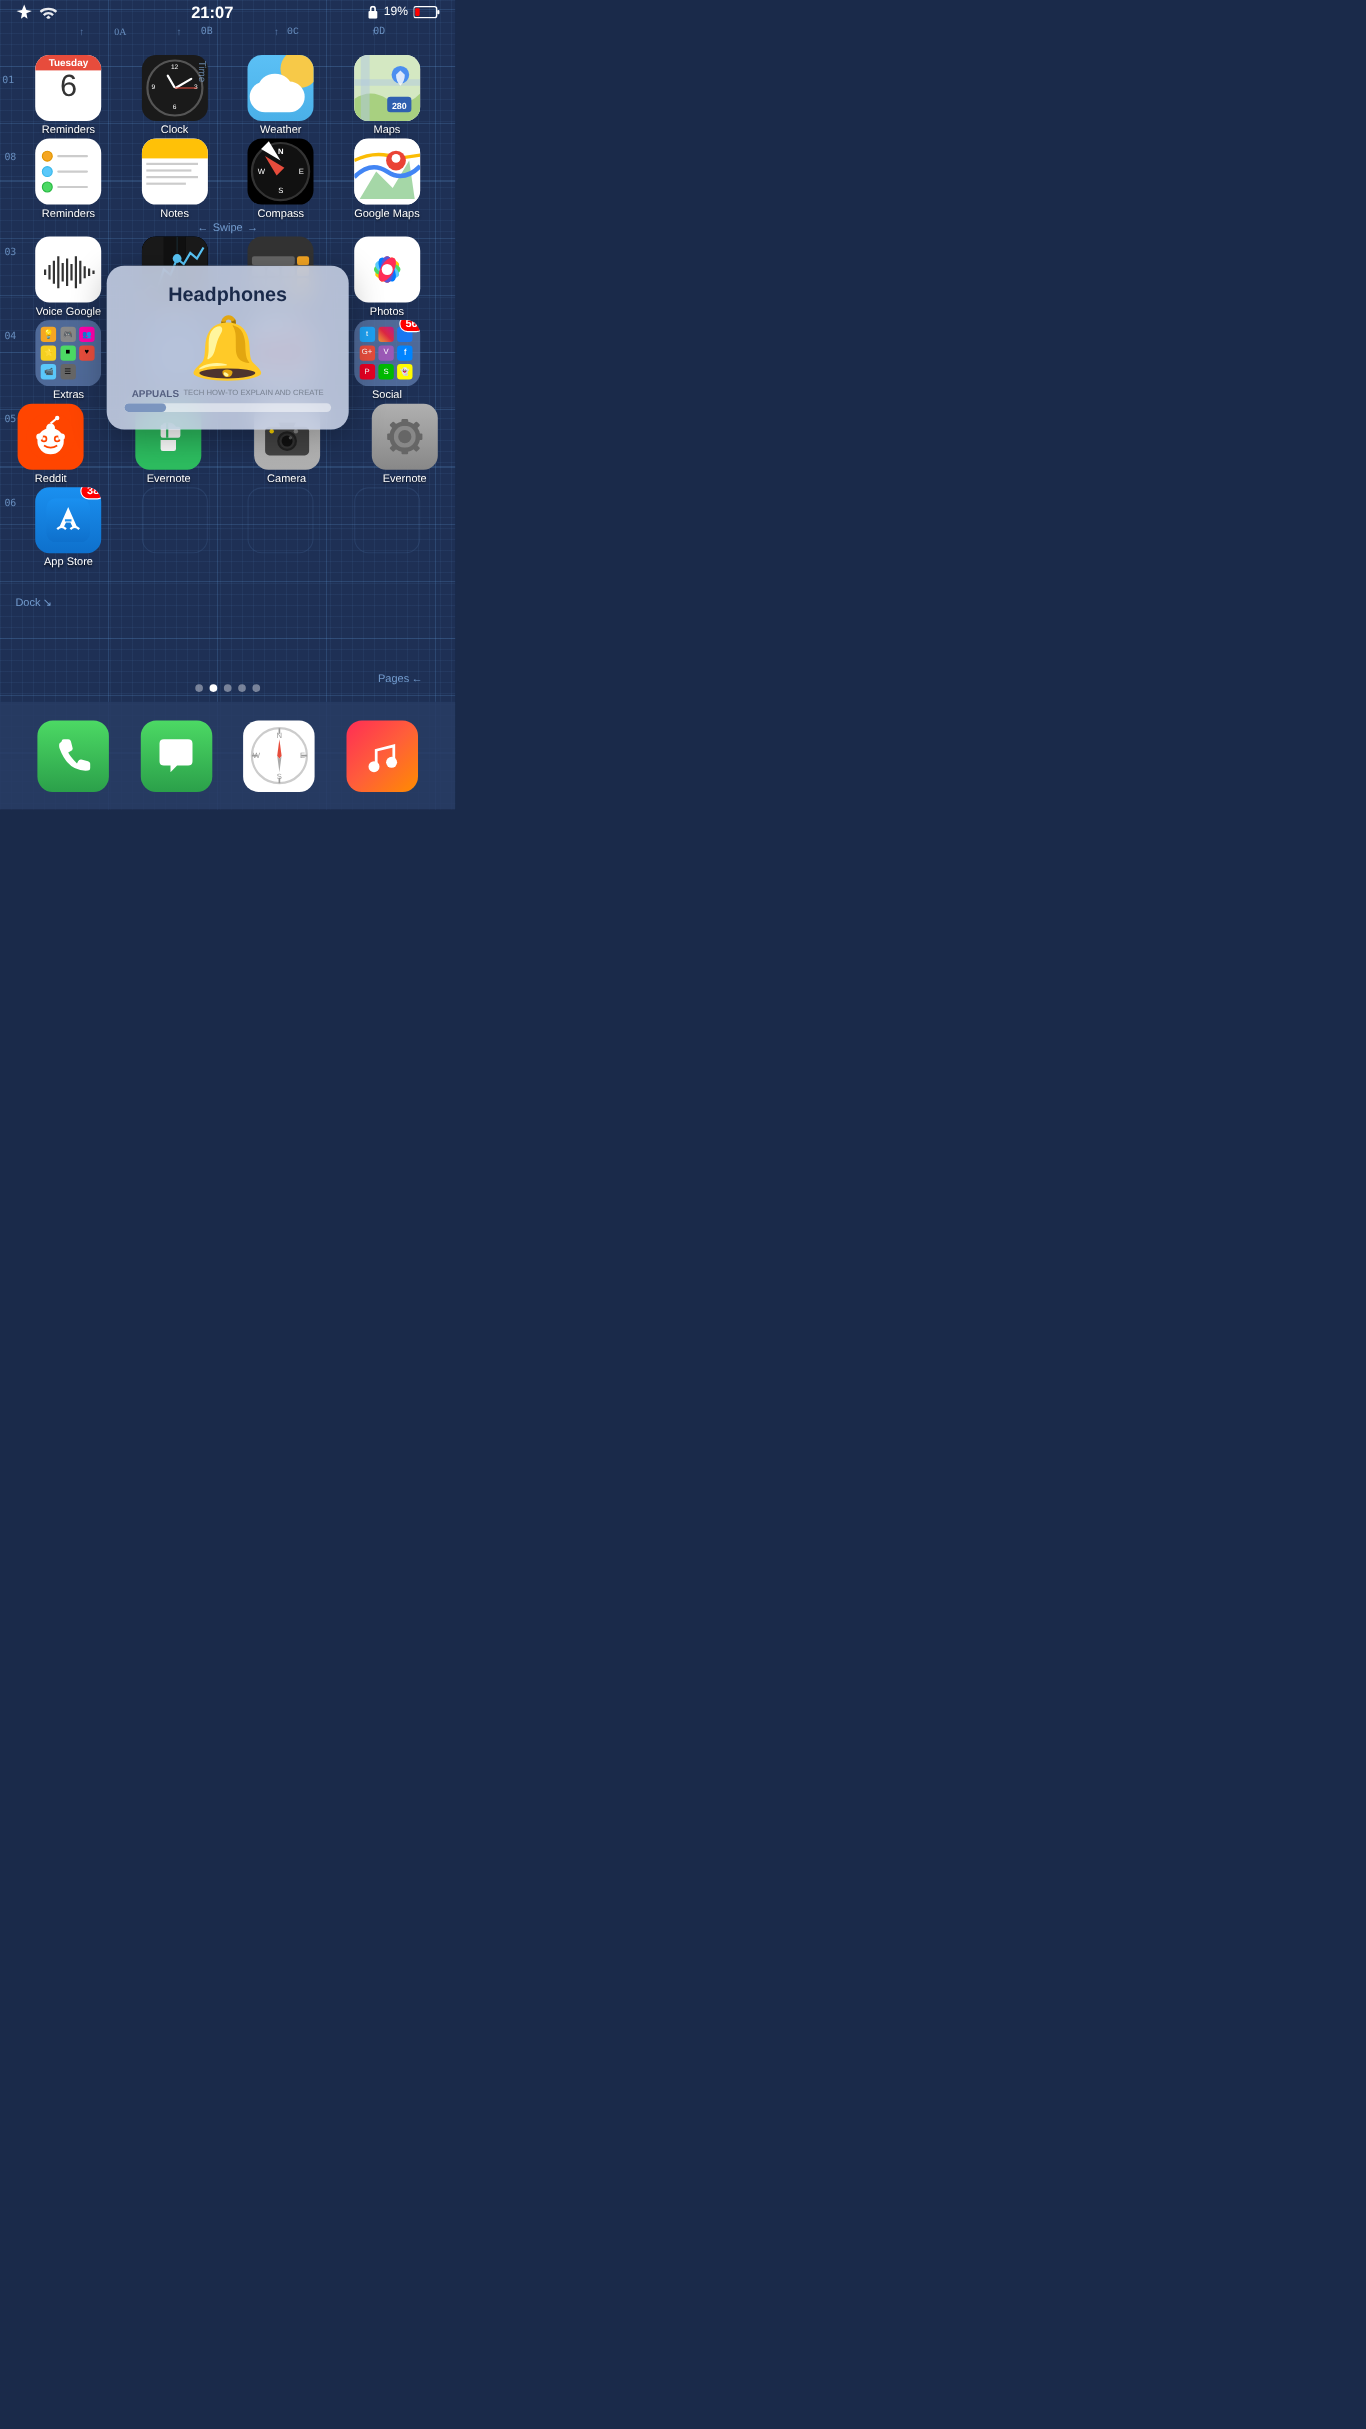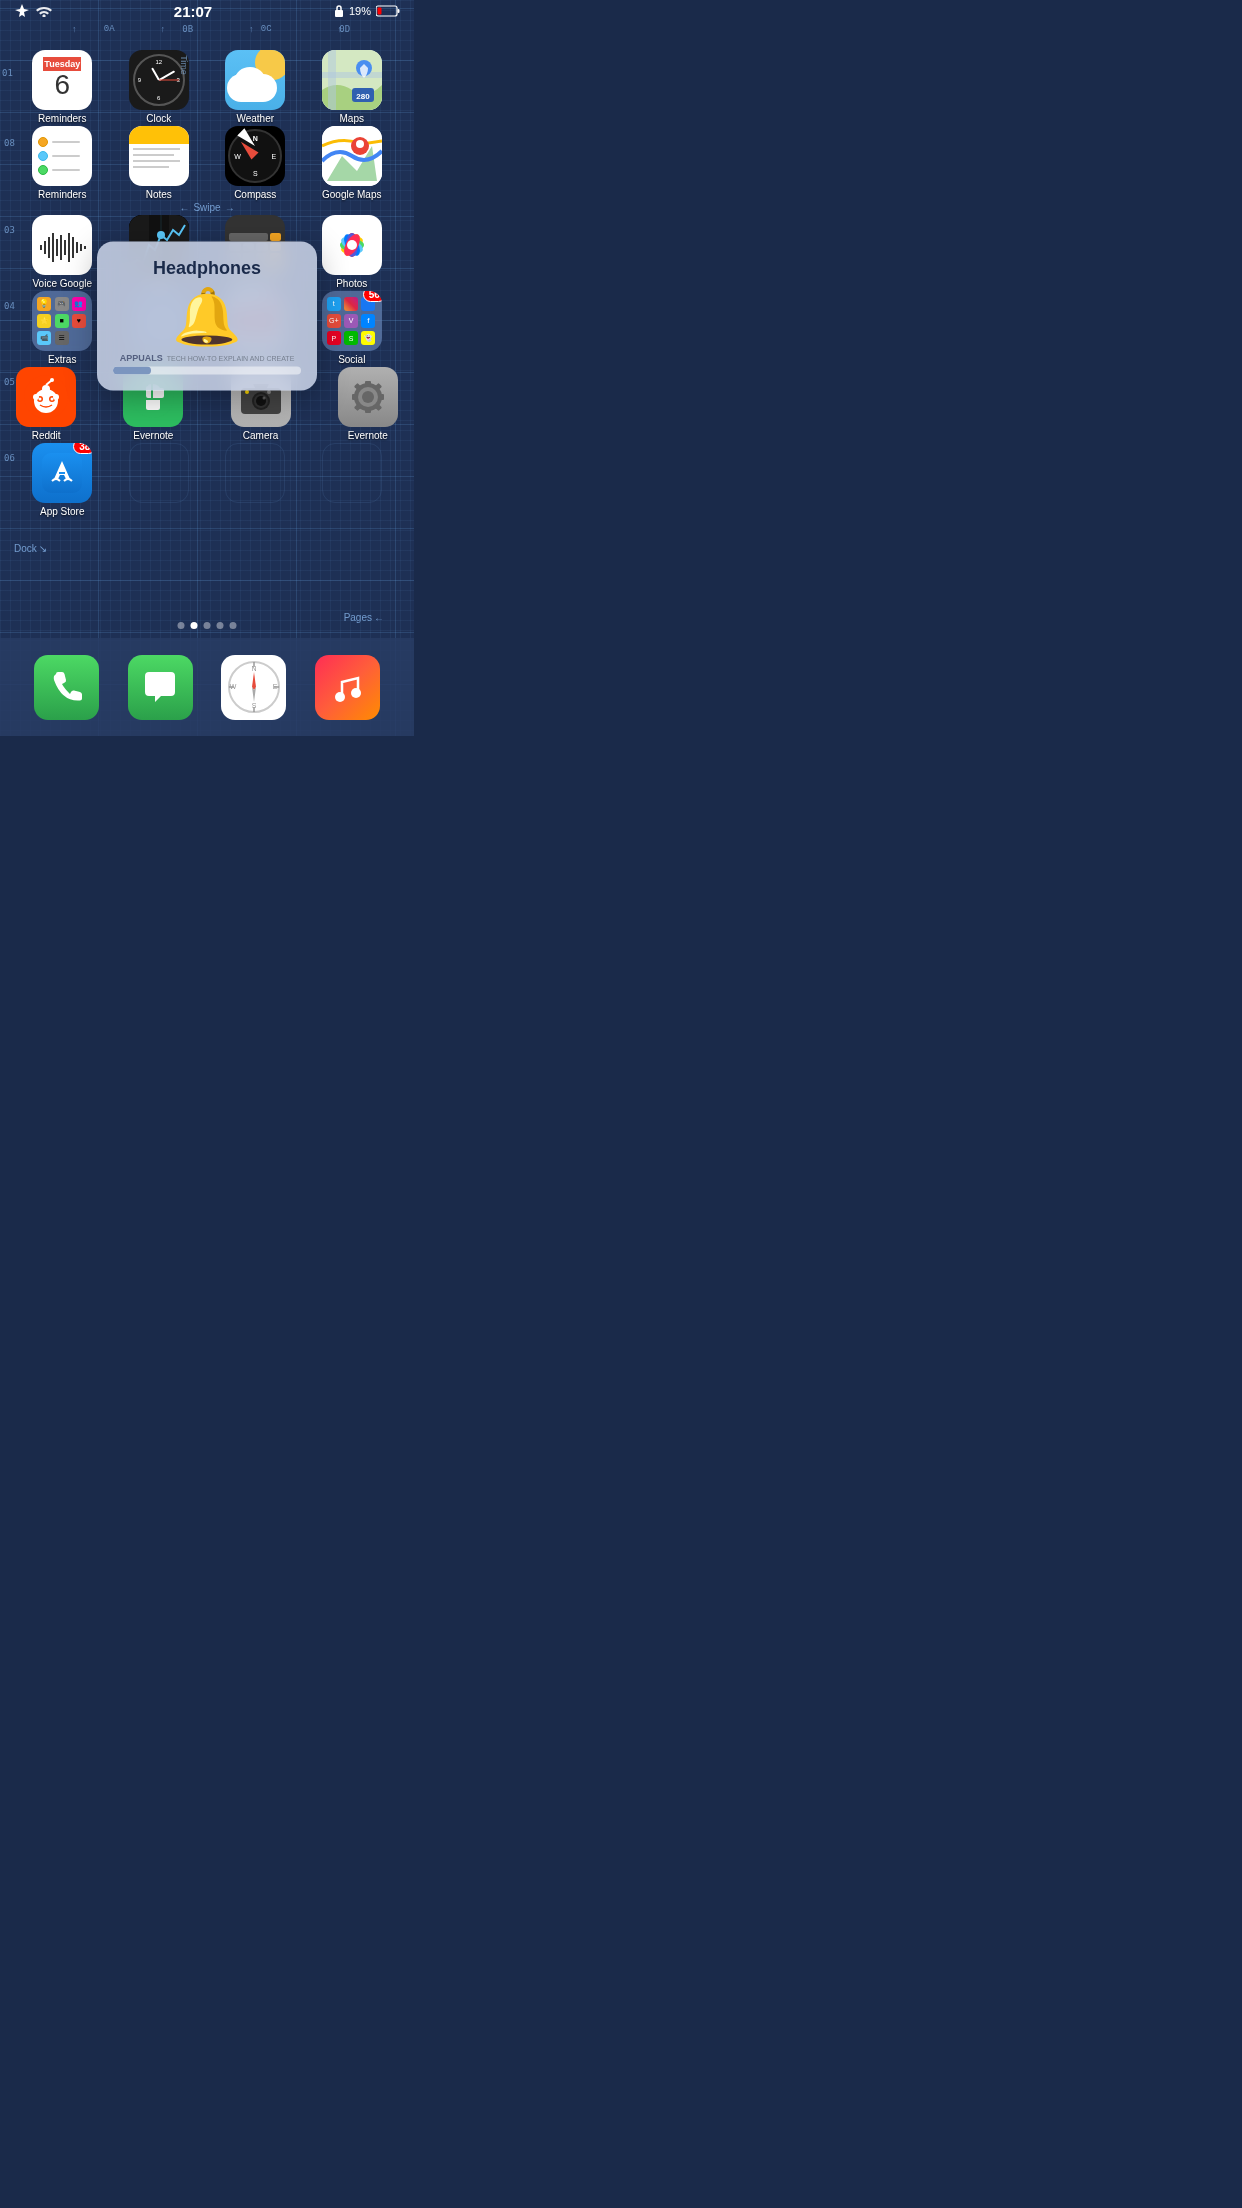--- a/index.html
+++ b/index.html
@@ -264,21 +264,21 @@
     <svg width="24" height="12" viewBox="0 0 24 12">
       <rect x="0" y="1" width="21" height="10" rx="2" fill="none" stroke="white" stroke-width="1.2"></rect>
       <rect x="21.5" y="4" width="2" height="4" rx="1" fill="white"></rect>
       <rect x="1.5" y="2.5" width="4" height="7" rx="1" fill="red"></rect>
     </svg>
   </div>
 </div>
 
 <div style="position:absolute;top:24px;left:0;right:0;z-index:3;pointer-events:none;">
   <div style="display:flex;justify-content:space-around;padding:0 30px;">
-    <span style="font-size:9px;color:rgba(150,200,255,0.6);font-family:Liberation Mono, monospace;padding-left:40px;">0A</span>
+    <span style="font-size:9px;color:rgba(150,200,255,0.6);font-family:Liberation Serif, serif;padding-left:40px;">0A</span>
     <span style="font-size:9px;color:rgba(150,200,255,0.6);font-family:monospace;">0B</span>
     <span style="font-size:9px;color:rgba(150,200,255,0.6);font-family:Liberation Mono, monospace;">0C</span>
     <span style="font-size:9px;color:rgba(150,200,255,0.6);font-family:monospace;">0D</span>
   </div>
 </div>
 
 <div style="position:absolute;top:24px;left:0;right:0;z-index:3;pointer-events:none;display:flex;justify-content:space-around;padding:0 30px;">
   <span style="font-size:9px;color:rgba(150,200,255,0.5);">↑</span>
   <span style="font-size:9px;color:rgba(150,200,255,0.5);">↑</span>
   <span style="font-size:9px;color:rgba(150,200,255,0.5);">↑</span>
@@ -288,21 +288,21 @@
 <div style="position:absolute;right:-20px;top:130px;font-size:9px;color:rgba(150,200,255,0.6);transform:rotate(90deg);white-space:nowrap;z-index:3;pointer-events:none;">Battery</div>
 
 <div style="position:absolute;left:42%;top:60px;font-size:9px;color:rgba(150,200,255,0.6);transform:rotate(90deg);white-space:nowrap;z-index:3;pointer-events:none;">Time</div>
 
 <div class="app-grid">
 
   <div style="display:flex;justify-content:space-around;margin-bottom:2px;margin-top:16px;">
     <span style="position:absolute;left:2px;font-size:9px;color:rgba(150,200,255,0.6);font-family:monospace;margin-top:18px;">01</span>
 
     <div class="app-item">
-      <div class="app-icon icon-calendar" style="flex-direction:column;justify-content:flex-end;padding:11px;">
+      <div class="app-icon icon-calendar" style="flex-direction:column;justify-content:flex-start;padding:0;">
         <div class="cal-header">Tuesday</div>
         <div class="cal-day">6</div>
       </div>
       <span class="app-label">Reminders</span>
     </div>
 
     <div class="app-item">
       <div class="app-icon icon-clock" style="background:#1a1a1a;position:relative;align-items:center;justify-content:center;">
         <div style="width:52px;height:52px;border-radius:50%;background:#1a1a1a;border:2px solid #555;position:relative;display:flex;align-items:center;justify-content:center;">
           <span style="position:absolute;top:3px;font-size:6px;color:white;">12</span>

